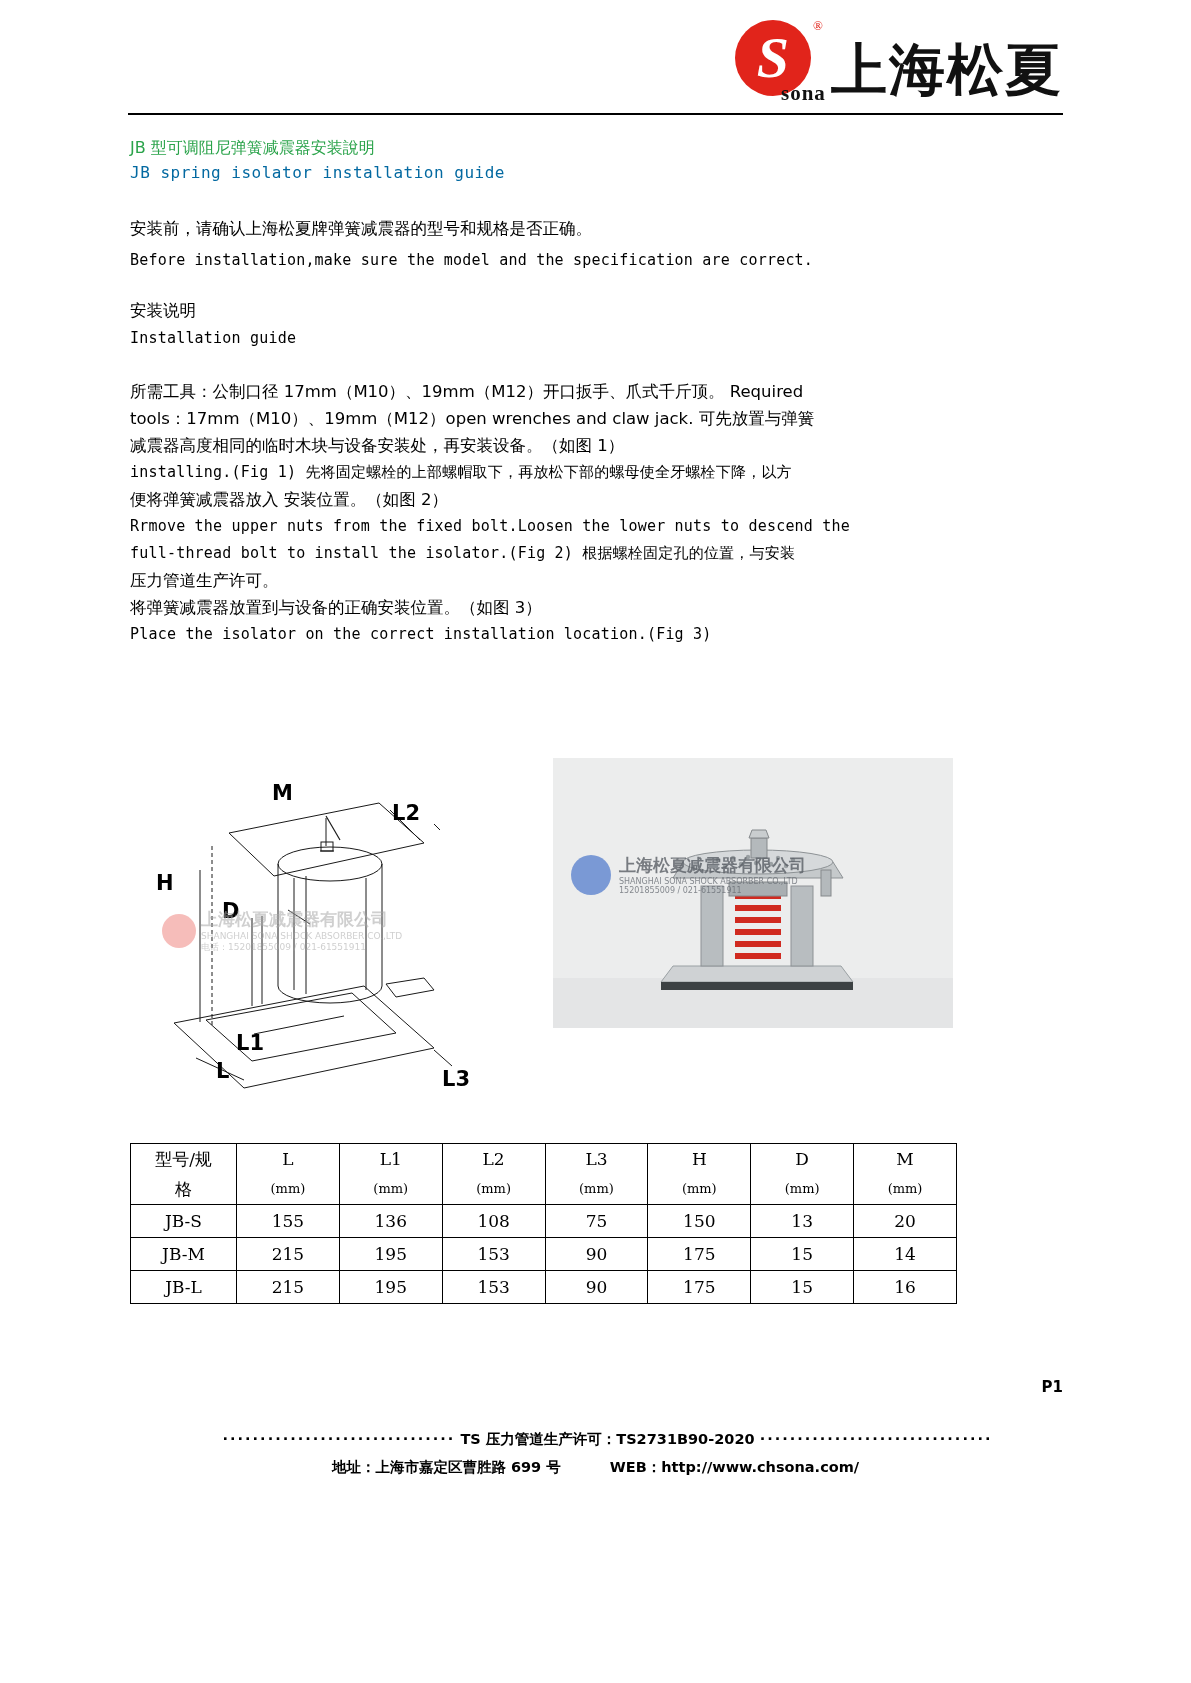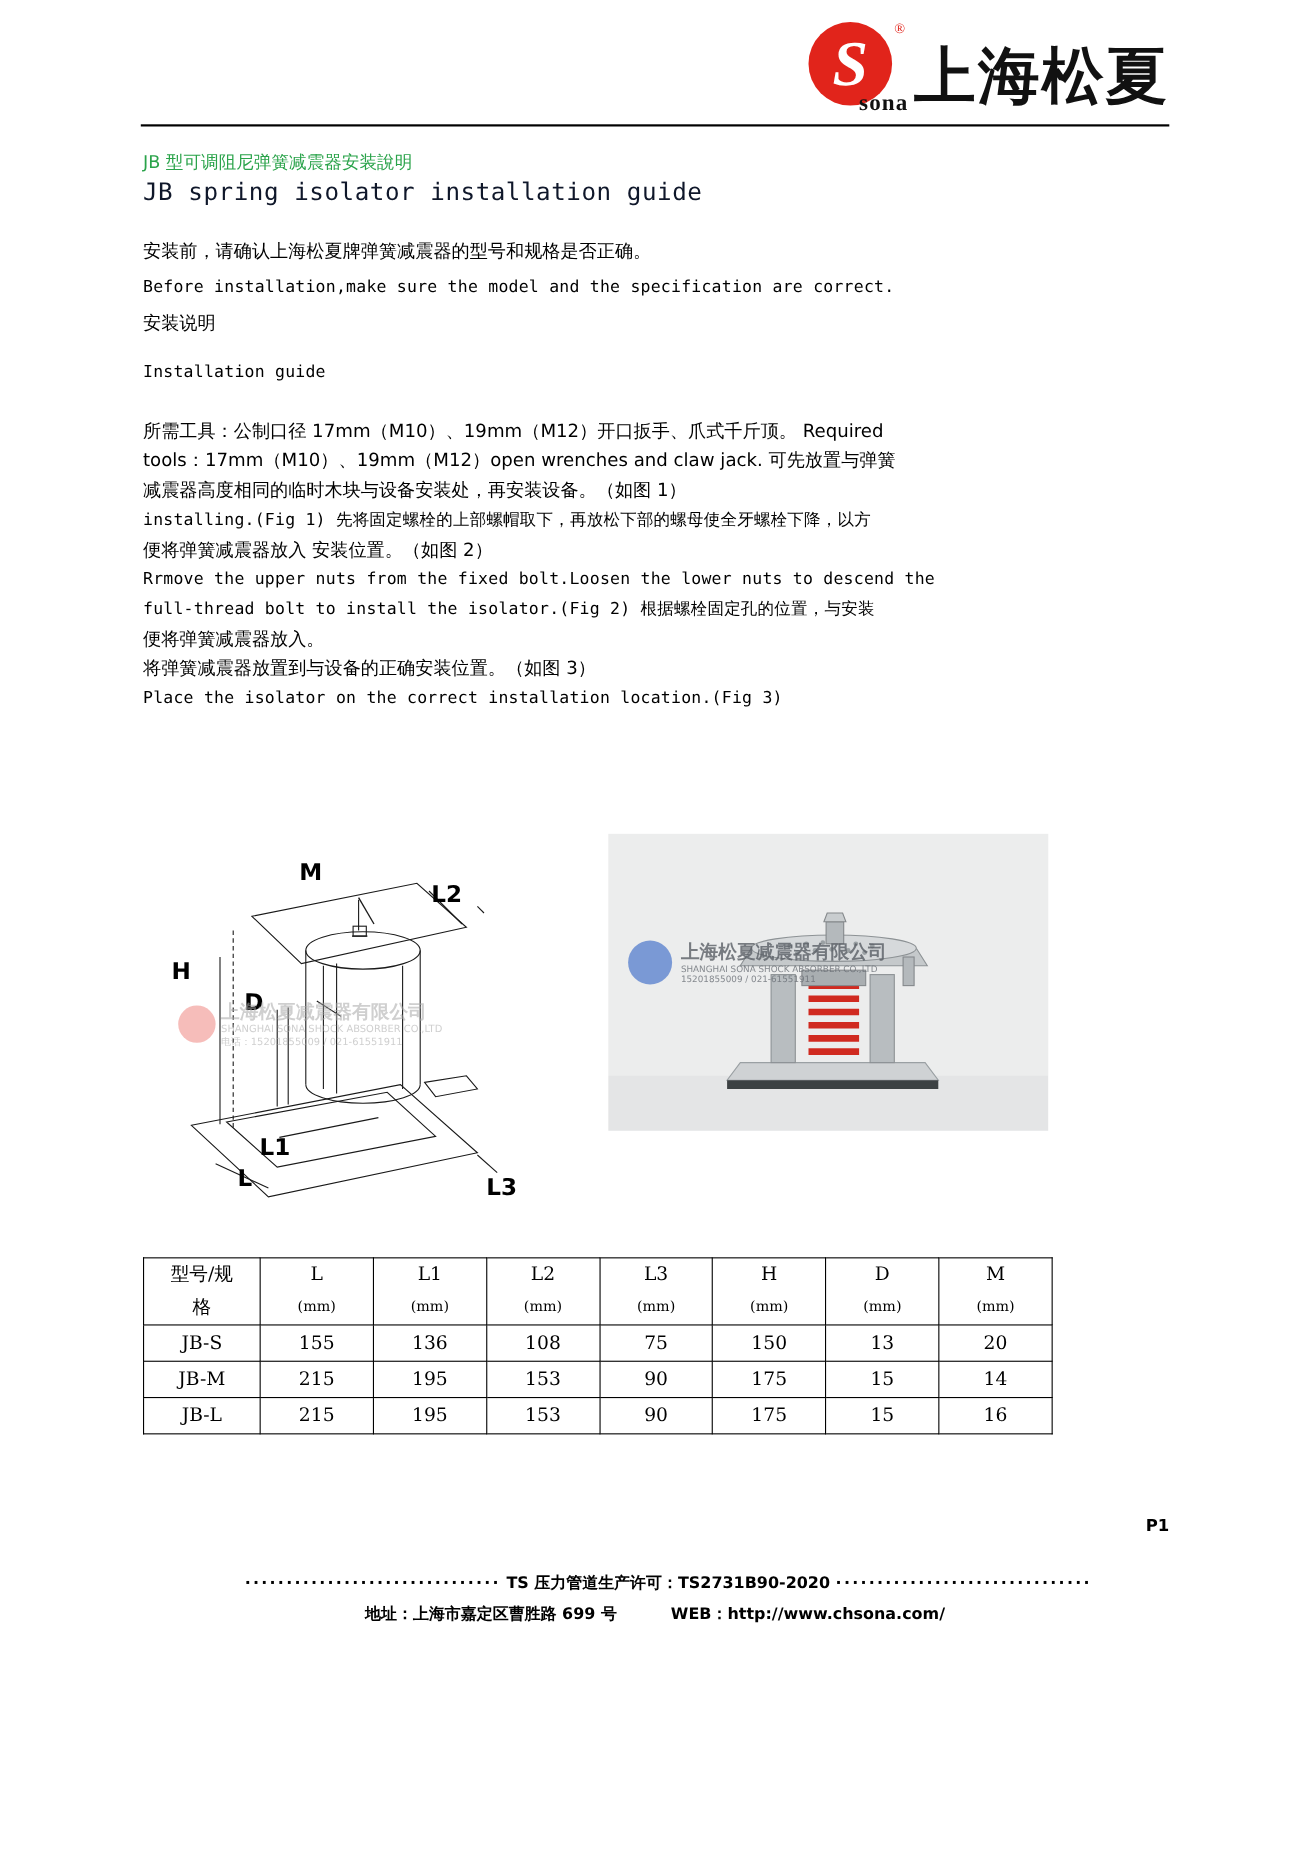--- a/index.html
+++ b/index.html
@@ -96,22 +96,22 @@
     top: 138px;
     font-family: "DejaVu Sans", sans-serif;
     font-size: 16px;
     color: #2aa34a;
   }
   .title-en {
     position: absolute;
     left: 130px;
     top: 163px;
     font-family: "DejaVu Sans Mono", monospace;
-    font-size: 22px;
-    color: #0f172a;
+    font-size: 16px;
+    color: #0369a1;
     letter-spacing: 0.5px;
   }
 
   
   .para {
     position: absolute;
     left: 130px;
     width: 940px;
     font-size: 17px;
     line-height: 26px;
@@ -120,21 +120,21 @@
     font-family: "DejaVu Sans", sans-serif;
     font-size: 16.5px;
   }
   .en {
     font-family: "DejaVu Sans Mono", monospace;
     font-size: 15px;
     letter-spacing: 0.2px;
   }
   .p1 { top: 216px; }
   .p2 { top: 247px; }
-  .p3 { top: 281px; }
+  .p3 { top: 298px; }
   .p4 { top: 325px; }
   .body-block {
     position: absolute;
     left: 130px;
     top: 378px;
     width: 950px;
   }
   .body-block div { line-height: 27px; }
 
   
@@ -263,21 +263,21 @@
 <div class="para p4 en">Installation guide</div>
 
 <div class="body-block">
   <div class="cn">所需工具：公制口径 17mm（M10）、19mm（M12）开口扳手、爪式千斤顶。 Required</div>
   <div class="cn">tools：17mm（M10）、19mm（M12）open wrenches and claw jack. 可先放置与弹簧</div>
   <div class="cn">减震器高度相同的临时木块与设备安装处，再安装设备。（如图 1）</div>
   <div class="en">installing.(Fig 1) 先将固定螺栓的上部螺帽取下，再放松下部的螺母使全牙螺栓下降，以方</div>
   <div class="cn">便将弹簧减震器放入 安装位置。（如图 2）</div>
   <div class="en">Rrmove the upper nuts from the fixed bolt.Loosen the lower nuts to descend the</div>
   <div class="en">full-thread bolt to install the isolator.(Fig 2) 根据螺栓固定孔的位置，与安装</div>
-  <div class="cn">便将弹簧减震器放入。</div>
+  <div class="cn">压力管道生产许可。</div>
   <div class="cn">将弹簧减震器放置到与设备的正确安装位置。（如图 3）</div>
   <div class="en">Place the isolator on the correct installation location.(Fig 3)</div>
 </div>
 
 <div class="fig-left">
   <svg width="390" height="340" viewBox="0 0 390 340">
     <g stroke="#1a1a1a" fill="none" stroke-width="1">
 
       <polygon points="95,75 245,45 290,85 140,118" stroke-dasharray="0"></polygon>
 

